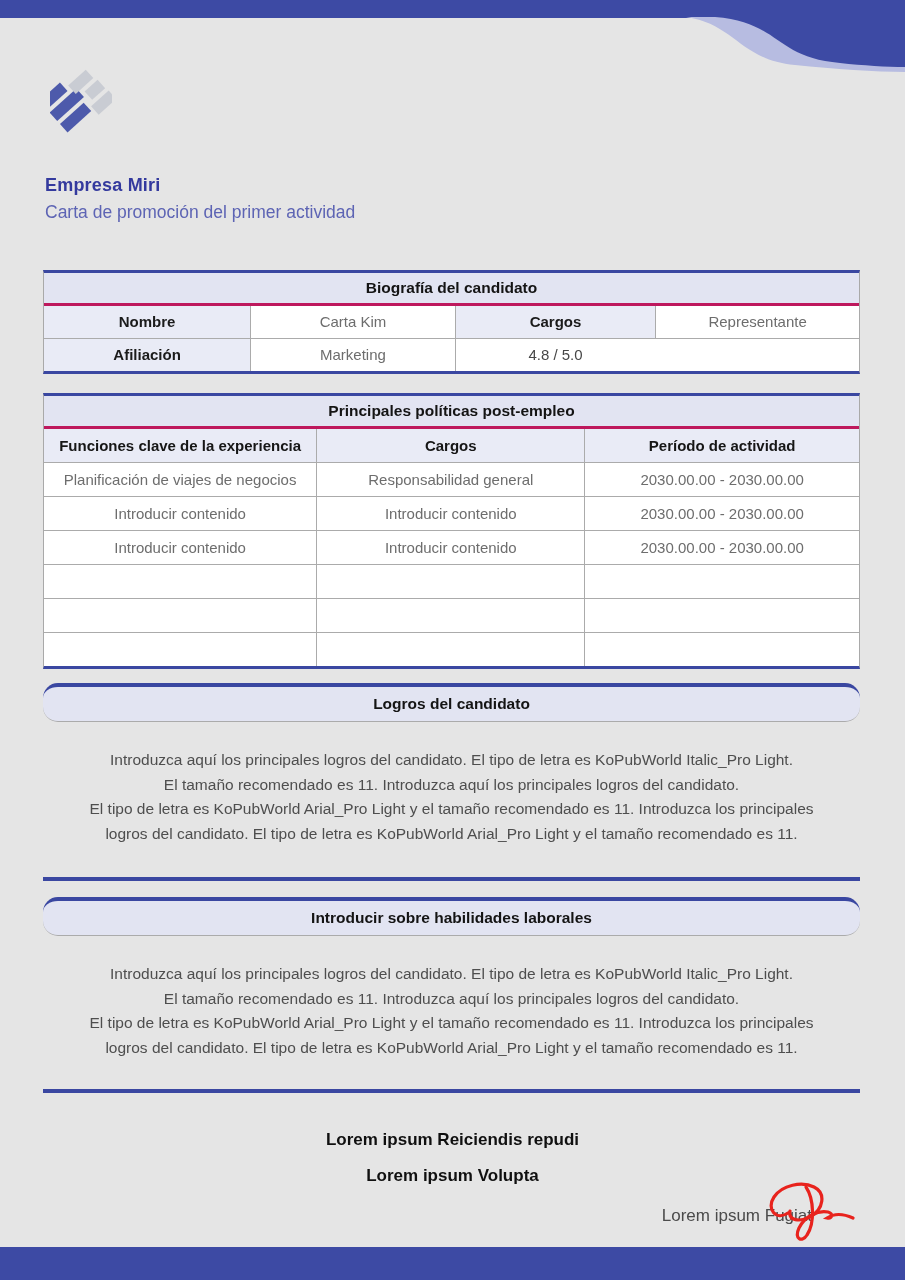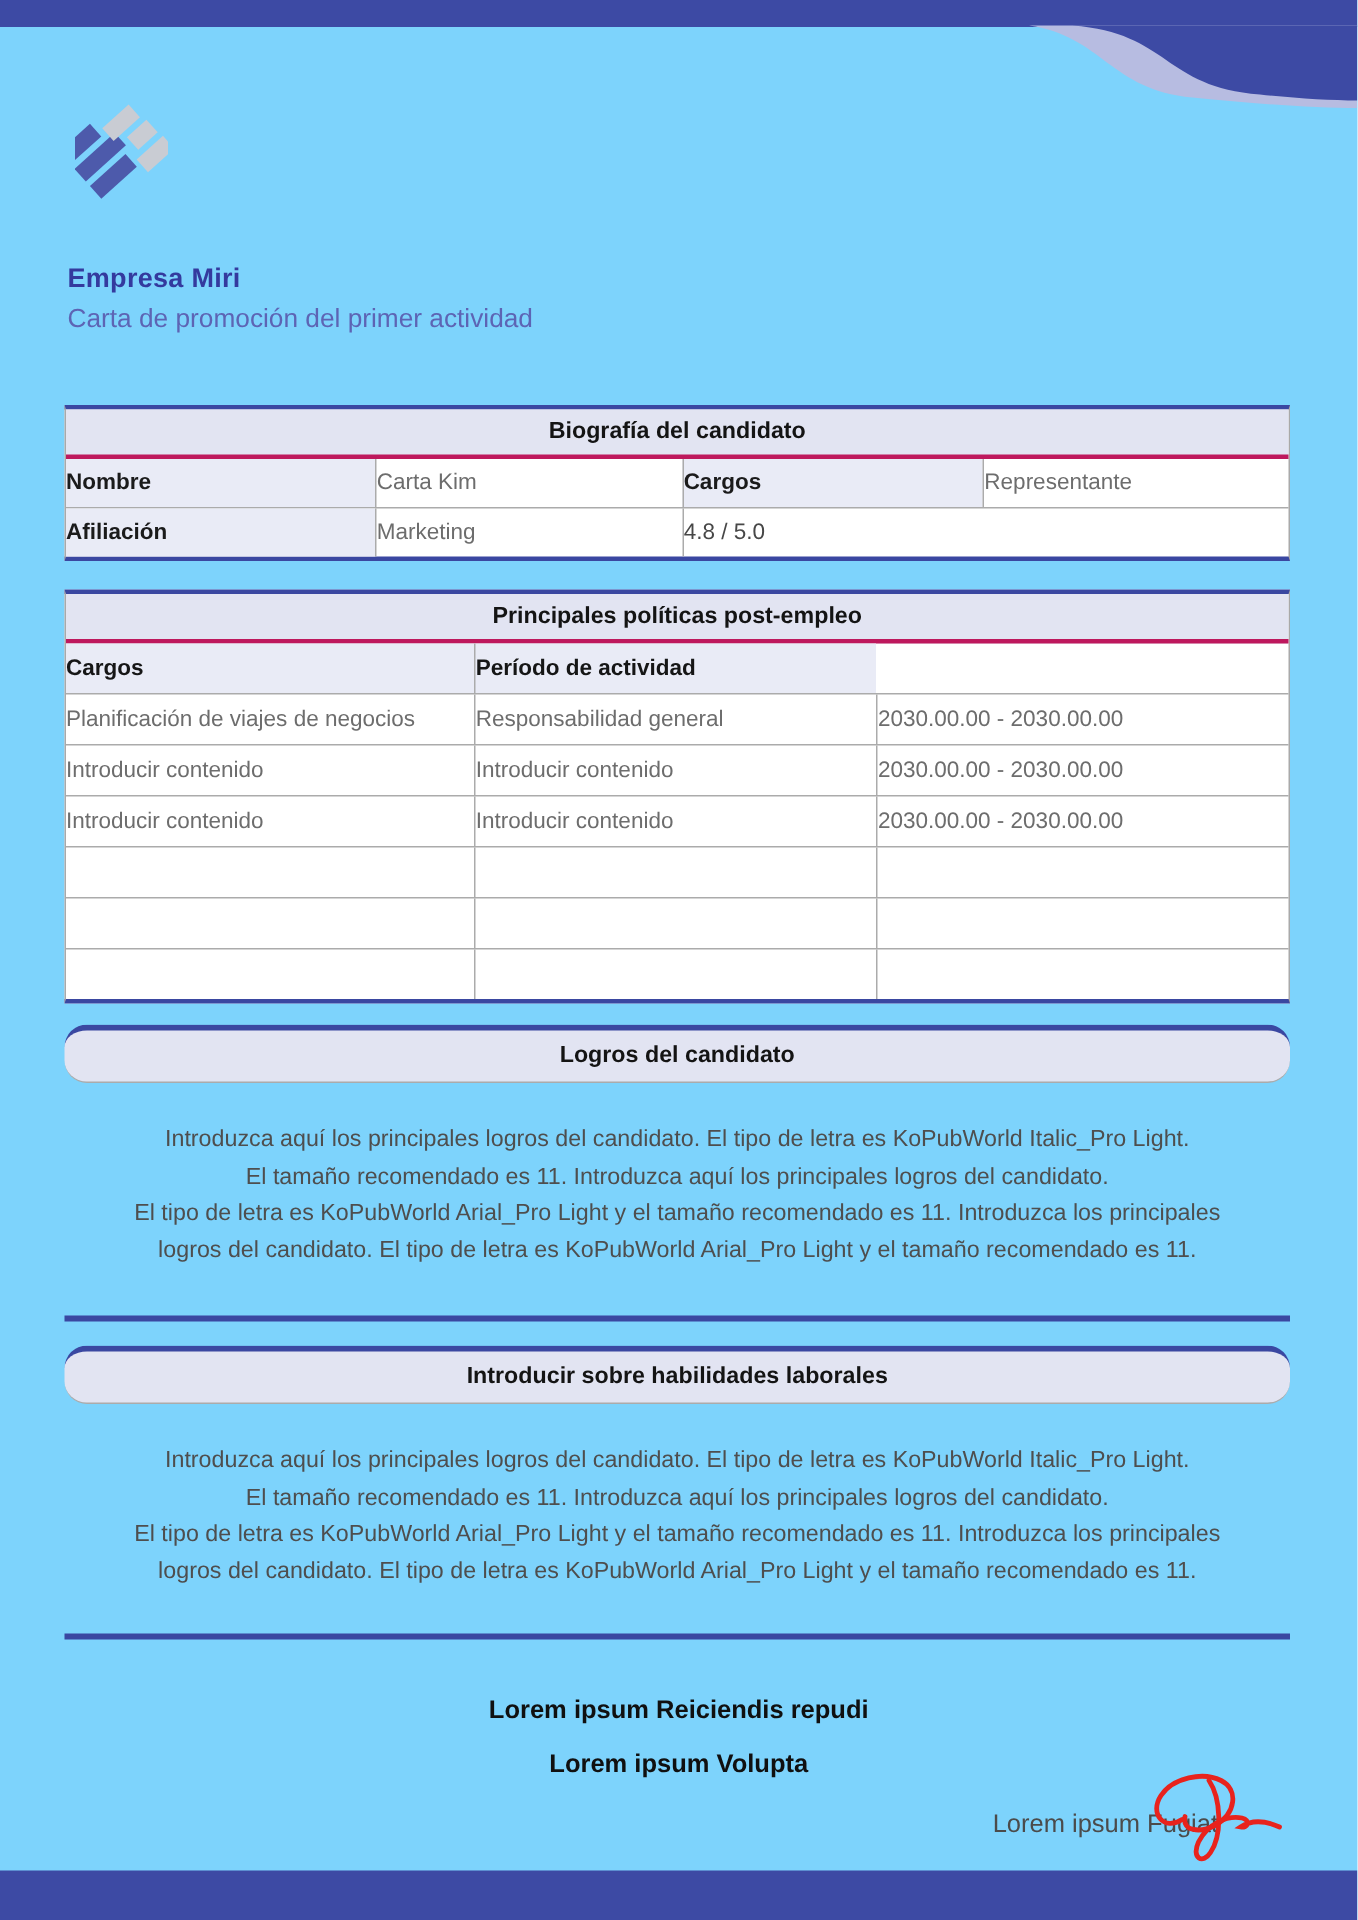--- a/index.html
+++ b/index.html
@@ -1,16 +1,16 @@
 <!DOCTYPE html>
 <html><head>
 <meta charset="utf-8">
 <style>
   html,body{margin:0;padding:0;background:#ffffff;}
-  .page{position:relative;width:905px;height:1280px;background:#7dd3fc;overflow:hidden;
+  .page{position:relative;width:905px;height:1280px;background:#e5e5e5;overflow:hidden;
         font-family:"Liberation Sans",sans-serif;-webkit-font-smoothing:antialiased;}
 
   
   .topbar{position:absolute;top:0;left:0;width:905px;height:18px;background:#3d4aa4;}
   .swoosh{position:absolute;top:0;right:0;width:260px;height:80px;display:block;}
   .bottombar{position:absolute;left:0;top:1247px;width:905px;height:33px;background:#3d4aa4;}
 
   .logo{position:absolute;left:50px;top:66px;width:62px;height:74px;display:block;}
 
   .title-block{position:absolute;left:45px;top:175px;}
@@ -22,21 +22,21 @@
              border-top:3px solid #3a47a1;border-bottom:3px solid #3a47a1;
              border-left:1px solid #a9a9a9;border-right:1px solid #a9a9a9;background:#fff;}
   #bio-table{top:270px;}
   #policies-table{top:393px;}
   .band{background:#e2e4f2;border-bottom:3px solid #be185d;height:30px;line-height:30px;
         text-align:center;font-size:15.5px;font-weight:bold;color:#141414;}
   .trow{display:grid;}
   .trow + .trow{border-top:1px solid #ababab;}
   .grid-4{grid-template-columns:25.3% 25.1% 24.6% 25%;}
   .grid-3{grid-template-columns:33.4% 32.9% 33.7%;}
-  .cell{height:32px;line-height:32px;text-align:left;font-size:15px;white-space:nowrap;overflow:hidden;}
+  .cell{height:32px;line-height:32px;text-align:center;font-size:15px;white-space:nowrap;overflow:hidden;}
   #policies-table .cell{height:33px;line-height:33px;}
   .grid-4 .cell + .cell{border-left:1px solid #ababab;}
   .grid-3 .cell + .cell{border-left:1px solid #ababab;}
   .lbl{background:#e9ebf6;font-weight:bold;color:#1b1b1b;}
   .val{color:#6d6d6d;}
   .val-dark{color:#474747;}
   .colhead .cell{background:#e9ebf6;font-weight:bold;color:#161616;font-size:15px;}
 
   
   .section-band{position:absolute;left:43px;width:817px;box-sizing:content-box;
@@ -100,20 +100,21 @@
     <div class="trow grid-4">
       <div class="cell lbl">Afiliación</div>
       <div class="cell val">Marketing</div>
       <div class="cell val val-dark">4.8 / 5.0</div>
     </div>
   </div>
 
   <div class="doc-table" id="policies-table">
     <div class="band">Principales políticas post-empleo</div>
     <div class="trow grid-3 colhead">
+      <div class="cell">Funciones clave de la experiencia</div>
       <div class="cell">Cargos</div>
       <div class="cell">Período de actividad</div>
     </div>
     <div class="trow grid-3">
       <div class="cell val">Planificación de viajes de negocios</div>
       <div class="cell val">Responsabilidad general</div>
       <div class="cell val">2030.00.00 - 2030.00.00</div>
     </div>
     <div class="trow grid-3">
       <div class="cell val">Introducir contenido</div>

